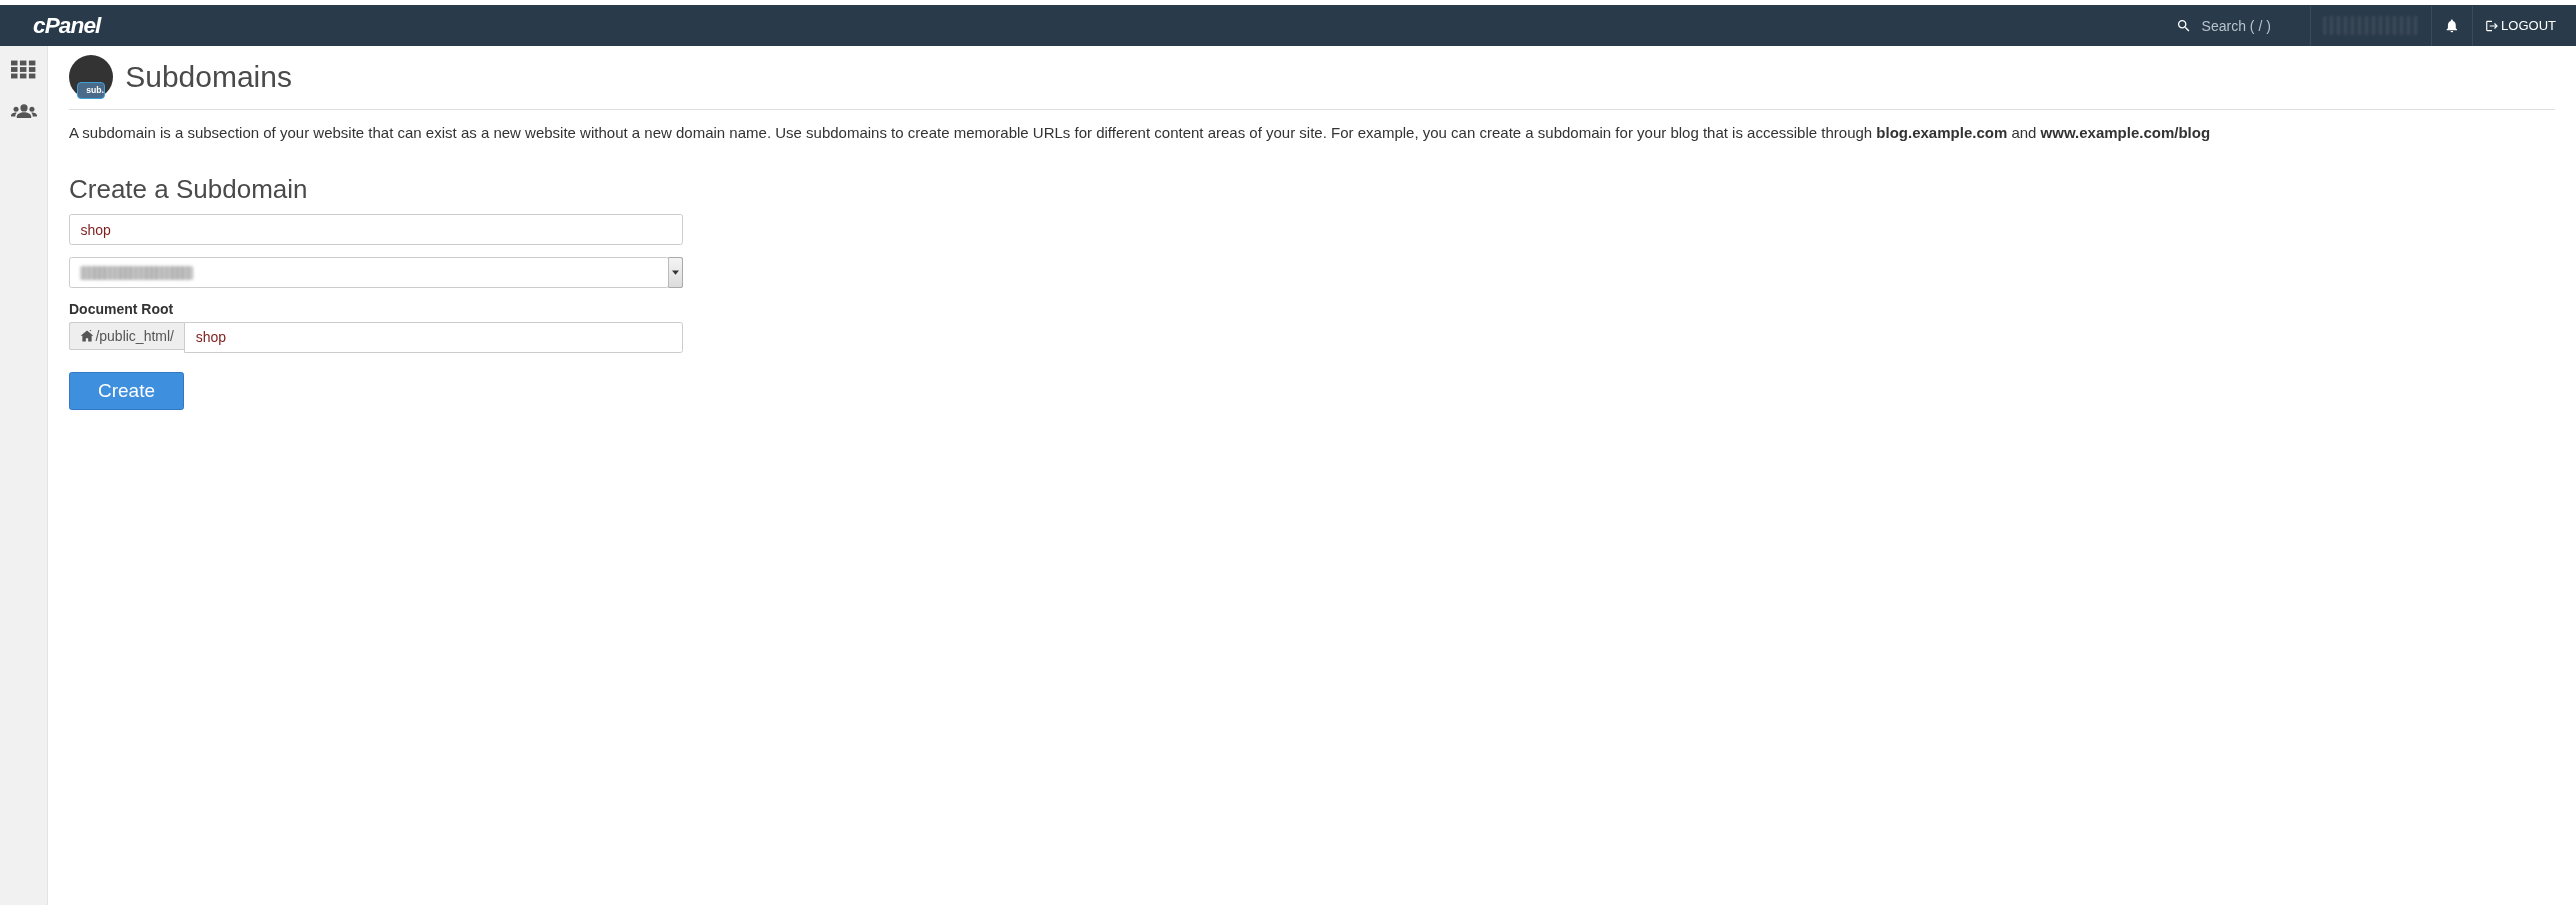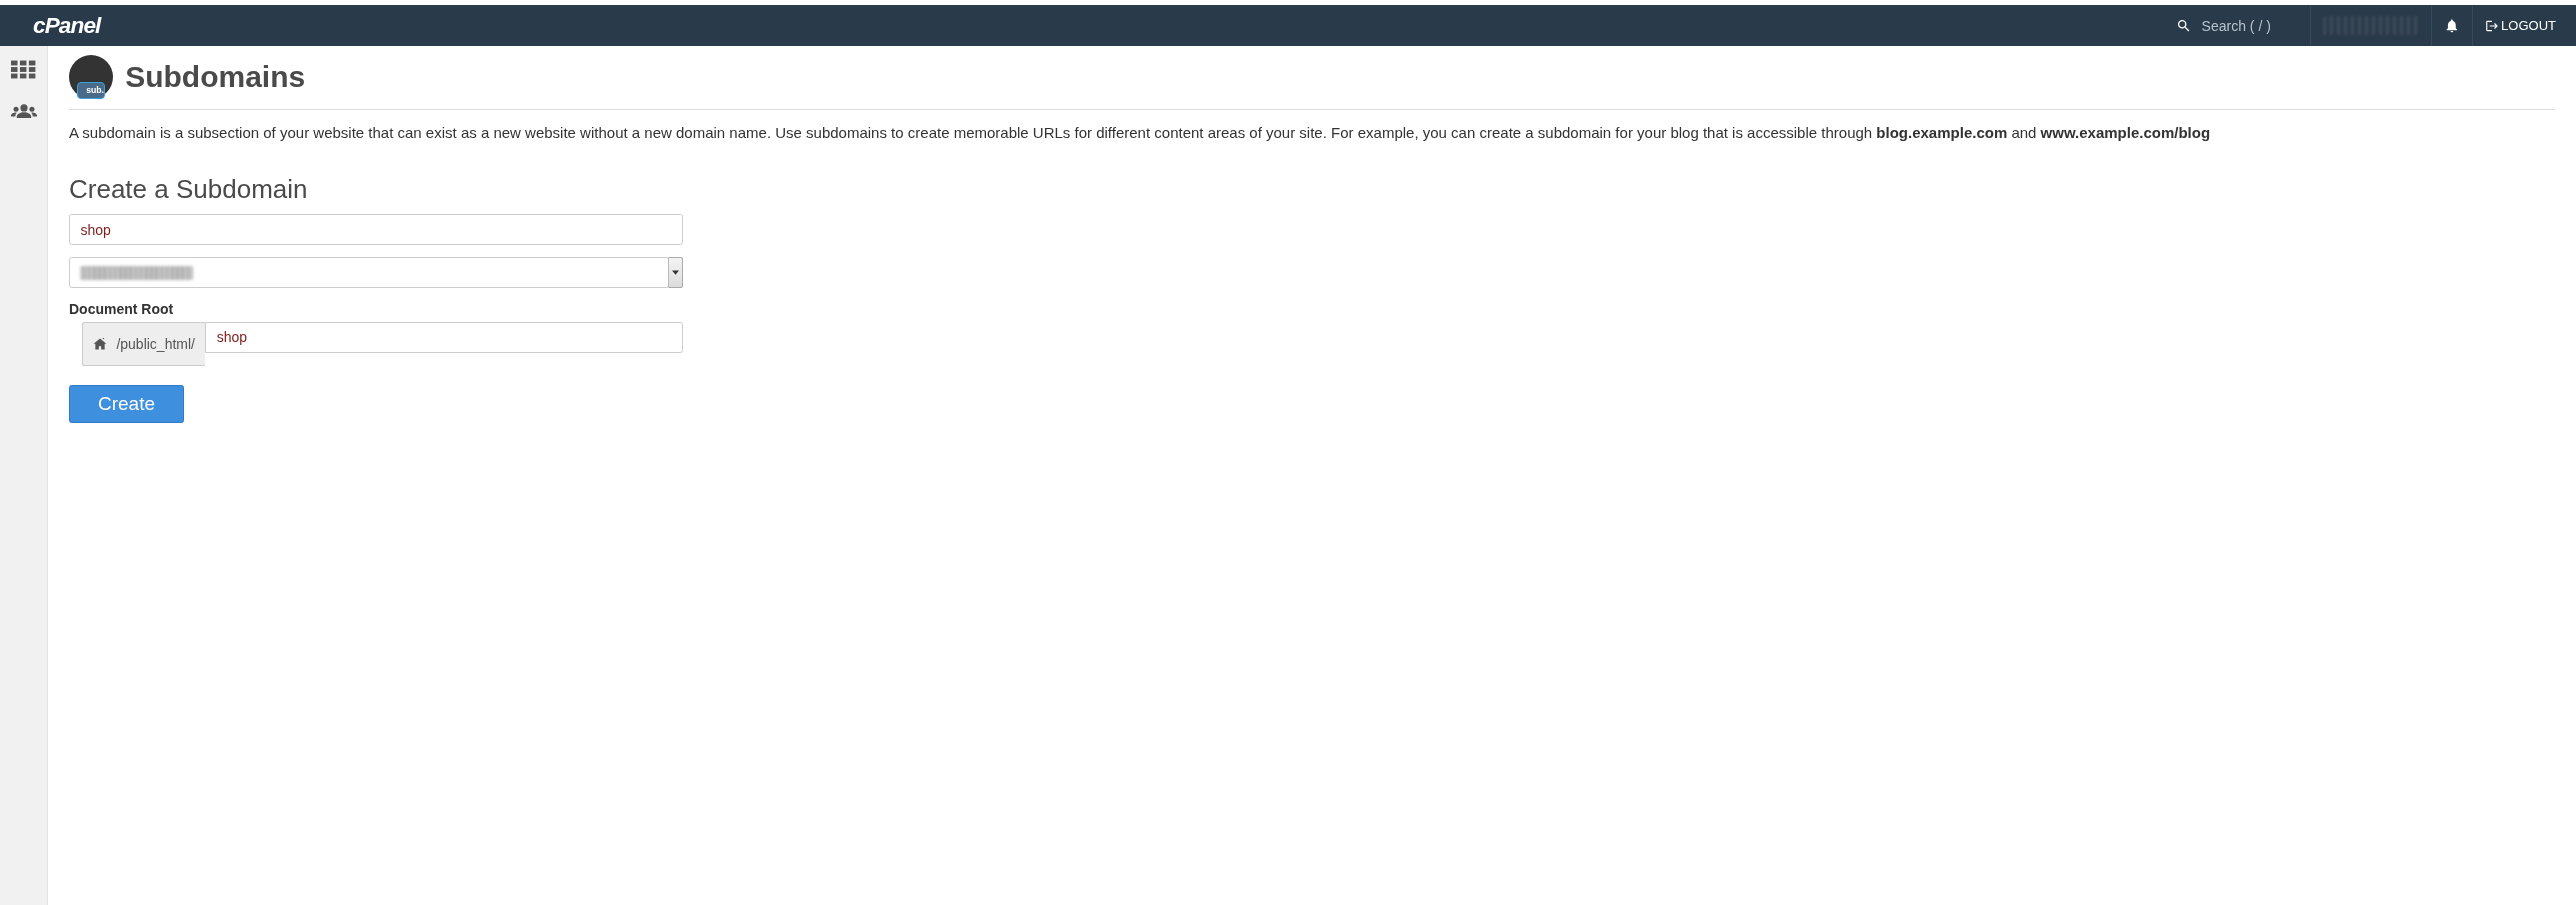--- a/index.html
+++ b/index.html
@@ -138,21 +138,21 @@
       background: #4a6a8a;
       margin-top: 27px;
     }
     .page-icon-text {
       font-size: 8.7px;
       color: #fff;
       font-weight: bold;
     }
     .page-title {
       font-size: 30px;
-      font-weight: 700;
+      font-weight: 400;
       color: #4a4a4a;
     }
     .description {
       font-size: 15px;
       color: #333;
       line-height: 1.4;
       margin-bottom: 31px;
     }
     .description b {
       font-weight: 700;
@@ -221,30 +221,29 @@
       margin-left: -0.9px;
       cursor: pointer;
     }
     .input-group {
       display: flex;
       width: 100%;
     }
     .input-addon {
       display: flex;
       align-items: center;
-      gap: 9px;
+      gap: 1px;
       background: #eee;
       border: 0.9px solid #ccc;
       border-right: none;
       border-radius: 2.6px 0 0 2.6px;
       padding: 0 10.4px;
       font-size: 14px;
       color: #555;
-      height: 44px;
-      margin-left: 13px;
+      height: 28px;
     }
     .input-group .form-input {
       border-radius: 0 2.6px 2.6px 0;
     }
     .btn-primary {
       background: #3e8fdd;
       color: #fff;
       border: 0.9px solid #3279c5;
       border-radius: 2.6px;
       padding: 7px 28px;

